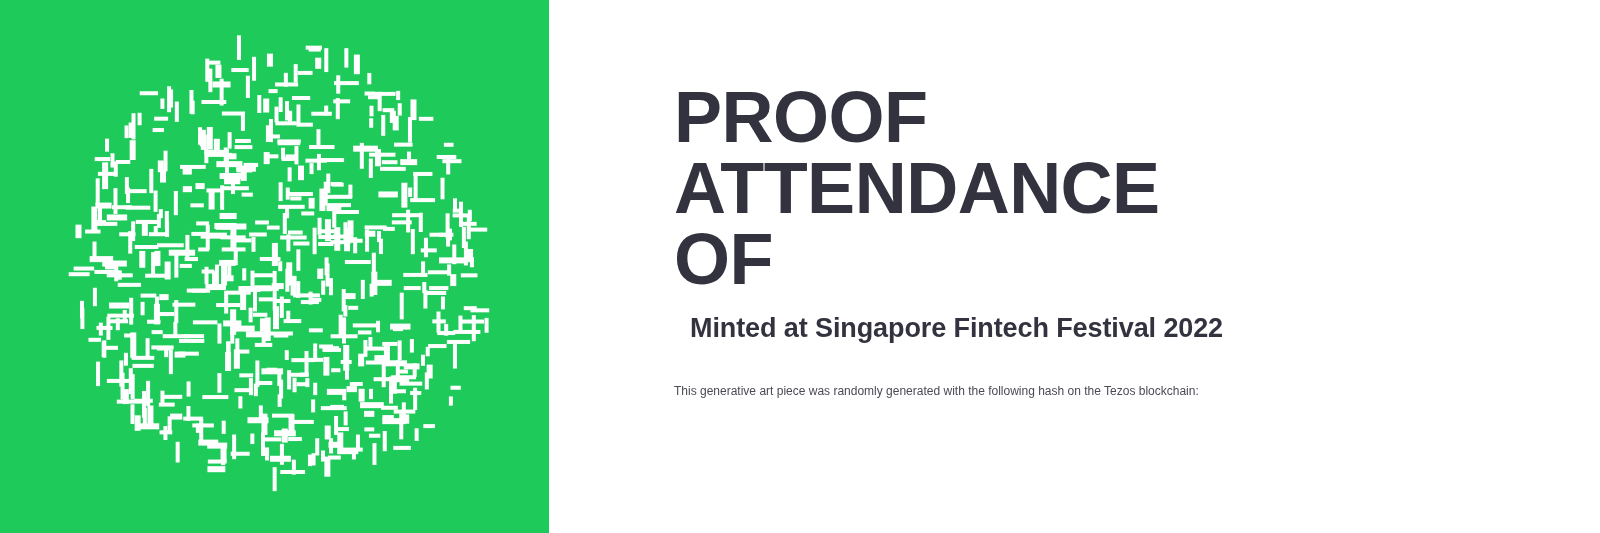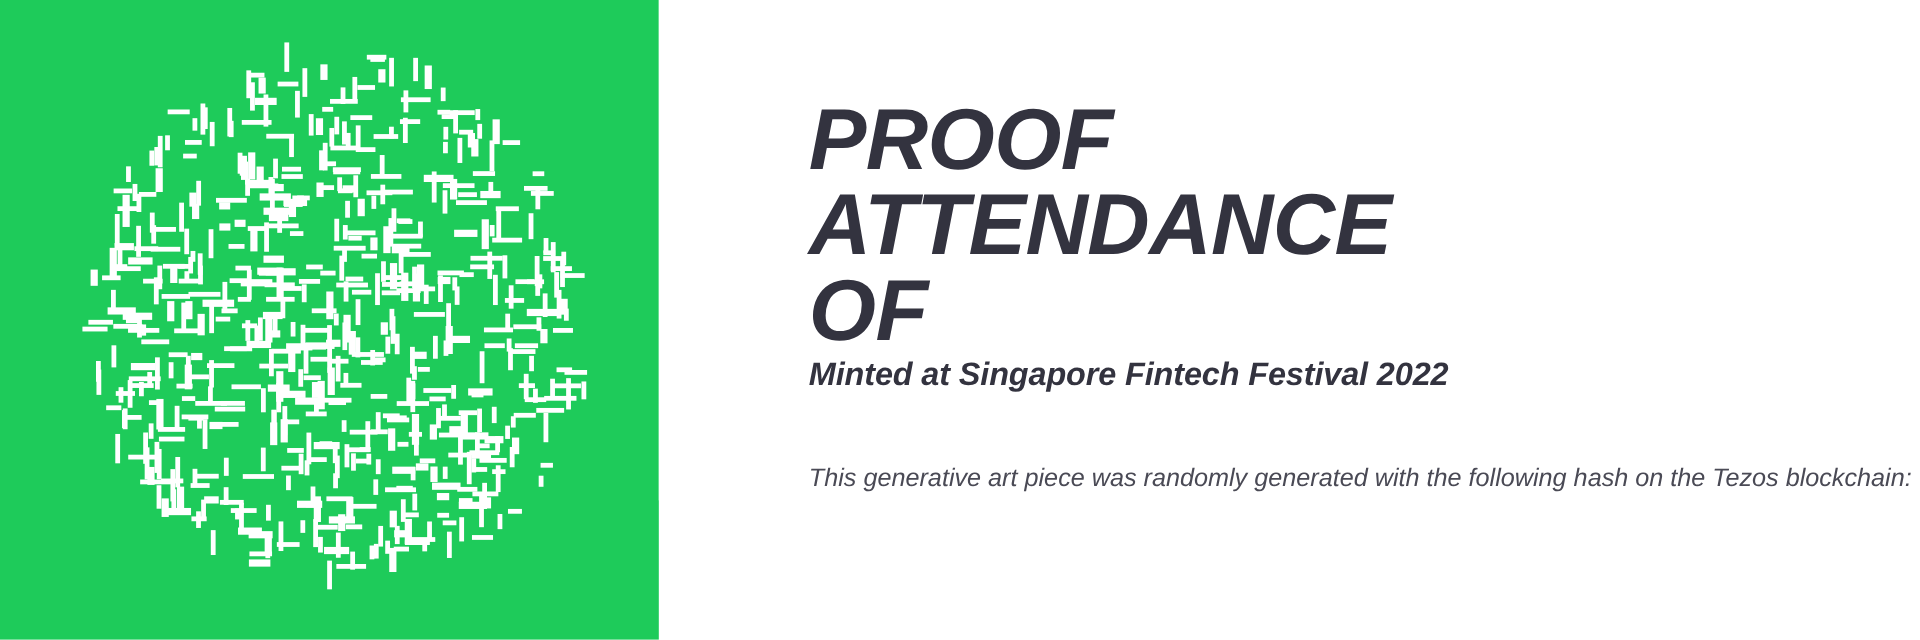--- a/index.html
+++ b/index.html
@@ -41,21 +41,20 @@
     height: 533px;
     display: block;
   }
 
   
   #text-panel {
     position: relative;
     flex: 1 1 auto;
     height: 417px;
     background: #ffffff;
-    font-style: italic;
   }
 
   #title-block {
     position: absolute;
     left: 125px;
     top: 82px;
     width: 900px;
   }
   .title-line {
     font-family: "Liberation Sans", sans-serif;
@@ -73,33 +72,33 @@
     position: absolute;
     left: 125px;
     top: 297px;
     font-family: "Liberation Sans", sans-serif;
     font-weight: 700;
     font-size: 27px;
     line-height: 1.15;
     letter-spacing: -0.1px;
     color: #33333f;
     white-space: nowrap;
-    margin: 0;
+    margin: 16px;
   }
 
   #body-block {
     position: absolute;
     left: 125px;
     top: 382px;
     width: 830px;
   }
   .body-line {
     font-family: "Liberation Sans", sans-serif;
     font-weight: 400;
-    font-size: 21px;
+    font-size: 12px;
     line-height: 1.62;
     color: #4a4a55;
     white-space: nowrap;
     margin: 0;
   }
 </style>
 </head>
 <body>
 
 <div id="card">

